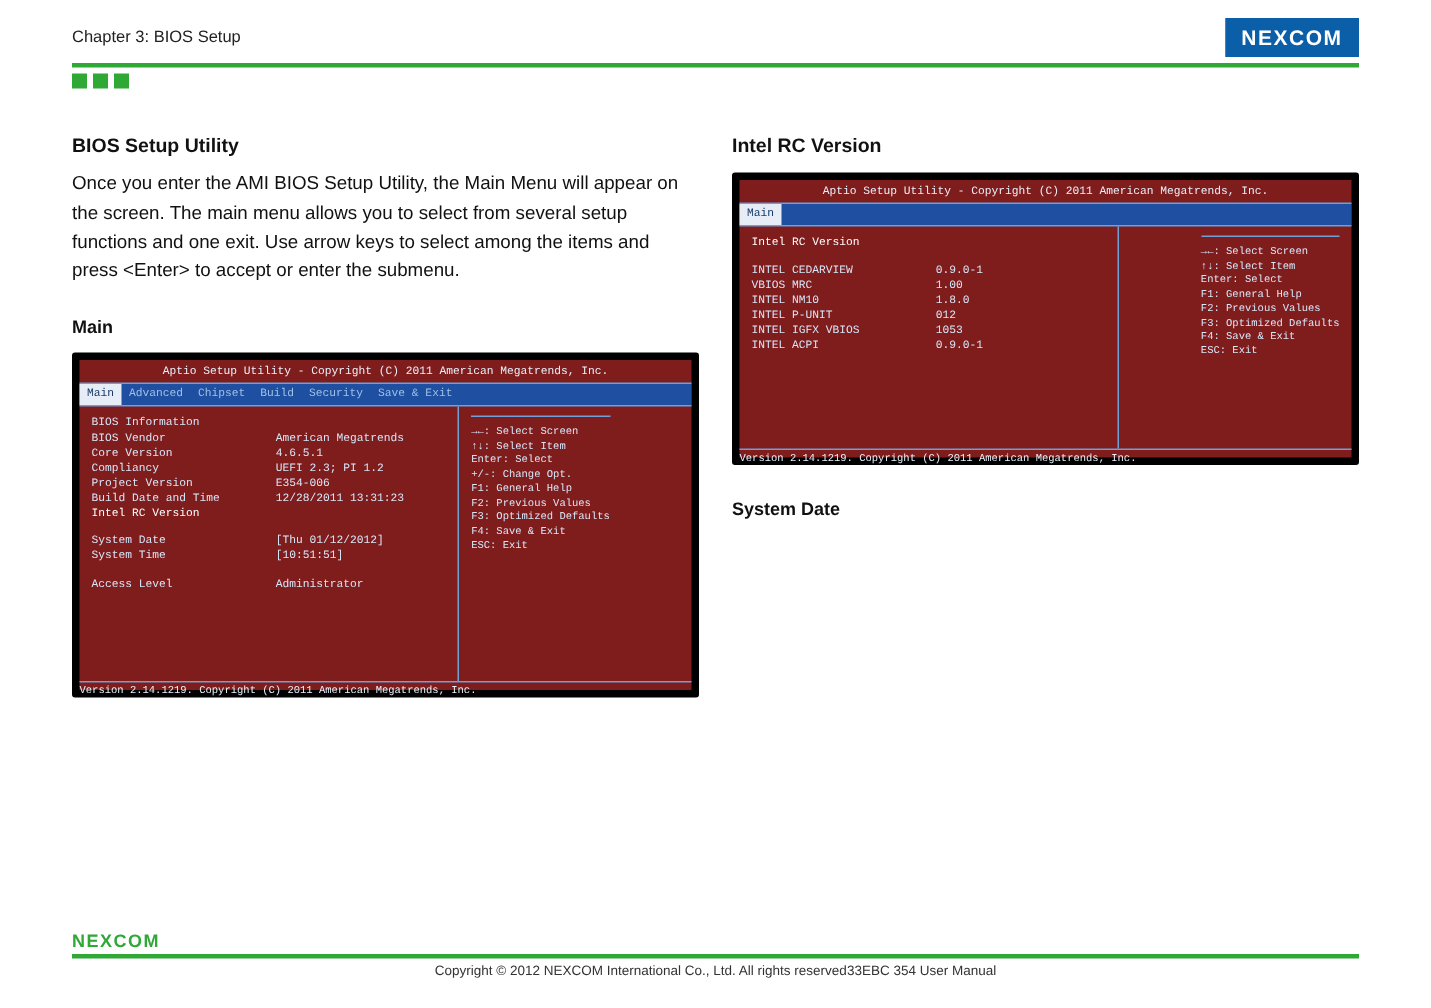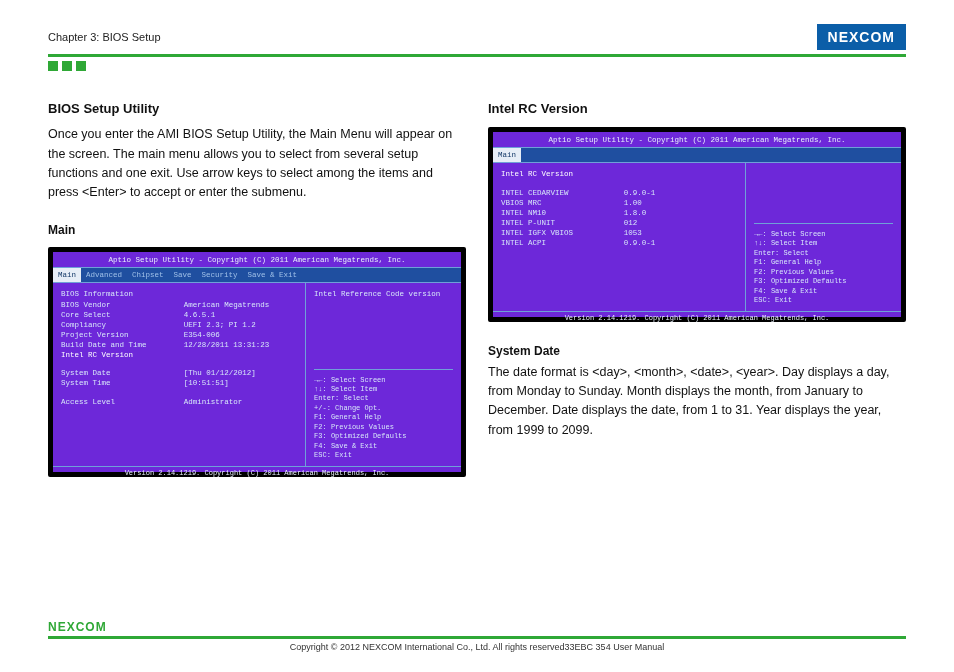--- a/index.html
+++ b/index.html
@@ -5,21 +5,21 @@
   * { box-sizing: border-box; margin: 0; padding: 0; }
   body {
     width: 954px;
     height: 672px;
     background: #fff;
     font-family: Arial, Helvetica, sans-serif;
     color: #000;
     position: relative;
   }
   .page {
-    padding: 24px 48px 0 48px;
+    padding: 12px 48px 0 48px;
   }
   .topbar {
     display: flex;
     justify-content: space-between;
     align-items: center;
     font-size: 11px;
     color: #222;
   }
   .logo {
     background: #0b5ea8;
@@ -49,21 +49,21 @@
     display: flex;
     gap: 22px;
     margin-top: 28px;
   }
   .col { flex: 1; font-size: 12.5px; line-height: 1.55; color: #111; }
   .h { font-weight: bold; font-size: 13px; margin-bottom: 6px; }
   .sub { font-weight: bold; font-size: 12px; margin-top: 18px; margin-bottom: 2px; }
   .bios-shot {
     margin-top: 8px;
     border: 5px solid #000;
-    background: #6d28d9;
+    background: #7f1d1d;
     font-family: "Courier New", monospace;
     font-size: 7.5px;
     color: #d7e6f9;
     line-height: 1.35;
     position: relative;
     border-radius: 2px;
   }
   .bios1 { height: 230px; }
   .bios2 { height: 195px; }
   .bios-header {
@@ -94,34 +94,32 @@
   }
   .bios-left {
     flex: 1.7;
     padding: 6px 8px;
     border-right: 1px solid #6fa0d8;
   }
   .bios-right {
     flex: 1;
     padding: 6px 8px;
     display: flex;
-    flex-direction: column;
   }
   .kv { display: flex; }
   .kv .k { width: 52%; font-family: Liberation Mono, monospace; }
   .kv .v { width: 48%; }
   .sp { height: 8px; }
   .help-top { flex: 1; }
   .help-bottom {
     border-top: 1px solid #6fa0d8;
     padding-top: 6px;
     font-size: 7px;
   }
   .bios-footer {
-    text-align: center;
     font-size: 7px;
     color: #e8f0fb;
     padding: 2px 0;
     border-top: 1px solid #6fa0d8;
   }
   .footer-bar {
     position: absolute;
     left: 48px; right: 48px; bottom: 20px;
   }
   .footer-logo {
@@ -166,36 +164,36 @@
       <div class="h">BIOS Setup Utility</div>
       <p>Once you enter the AMI BIOS Setup Utility, the Main Menu will appear on the screen. The main menu allows you to select from several setup functions and one exit. Use arrow keys to select among the items and press &lt;Enter&gt; to accept or enter the submenu.</p>
       <div class="sub">Main</div>
 
       <div class="bios-shot bios1">
         <div class="bios-header">Aptio Setup Utility - Copyright (C) 2011 American Megatrends, Inc.</div>
         <div class="bios-tabs">
           <span class="tab active">Main</span>
           <span class="tab">Advanced</span>
           <span class="tab">Chipset</span>
-          <span class="tab">Save</span>
+          <span class="tab">Build</span>
           <span class="tab">Security</span>
           <span class="tab">Save &amp; Exit</span>
         </div>
         <div class="bios-body">
           <div class="bios-left">
             <div class="kv">
                 <span class="k">BIOS Information</span>
                 <span class="v"></span>
               </div>
             <div class="kv">
                 <span class="k">BIOS Vendor</span>
                 <span class="v">American Megatrends</span>
               </div>
             <div class="kv">
-                <span class="k">Core Select</span>
+                <span class="k">Core Version</span>
                 <span class="v">4.6.5.1</span>
               </div>
             <div class="kv">
                 <span class="k">Compliancy</span>
                 <span class="v">UEFI 2.3; PI 1.2</span>
               </div>
             <div class="kv">
                 <span class="k">Project Version</span>
                 <span class="v">E354-006</span>
               </div>
@@ -216,21 +214,20 @@
                 <span class="k">System Time</span>
                 <span class="v">[10:51:51]</span>
               </div>
             <div class="sp"></div>
             <div class="kv">
                 <span class="k">Access Level</span>
                 <span class="v">Administrator</span>
               </div>
           </div>
           <div class="bios-right">
-            <div class="help-top">Intel Reference Code version</div>
             <div class="help-bottom">
               <div>→←: Select Screen</div>
               <div>↑↓: Select Item</div>
               <div>Enter: Select</div>
               <div>+/-: Change Opt.</div>
               <div>F1: General Help</div>
               <div>F2: Previous Values</div>
               <div>F3: Optimized Defaults</div>
               <div>F4: Save &amp; Exit</div>
               <div>ESC: Exit</div>
@@ -289,21 +286,20 @@
               <div>F3: Optimized Defaults</div>
               <div>F4: Save &amp; Exit</div>
               <div>ESC: Exit</div>
             </div>
           </div>
         </div>
         <div class="bios-footer">Version 2.14.1219. Copyright (C) 2011 American Megatrends, Inc.</div>
       </div>
 
       <div class="sub" style="margin-top:20px">System Date</div>
-      <p> The date format is &lt;day&gt;, &lt;month&gt;, &lt;date&gt;, &lt;year&gt;. Day displays a day, from Monday to Sunday. Month displays the month, from January to December. Date displays the date, from 1 to 31. Year displays the year, from 1999 to 2099.</p>
     </div>
   </div>
 </div>
 
 <div class="footer-bar">
   <div class="footer-logo">NE<span style="color:#2fa836">X</span>COM</div>
   <div class="footer-rule"></div>
   <div class="footer-text">
     <span>Copyright © 2012 NEXCOM International Co., Ltd. All rights reserved</span>
     <span>33</span>

